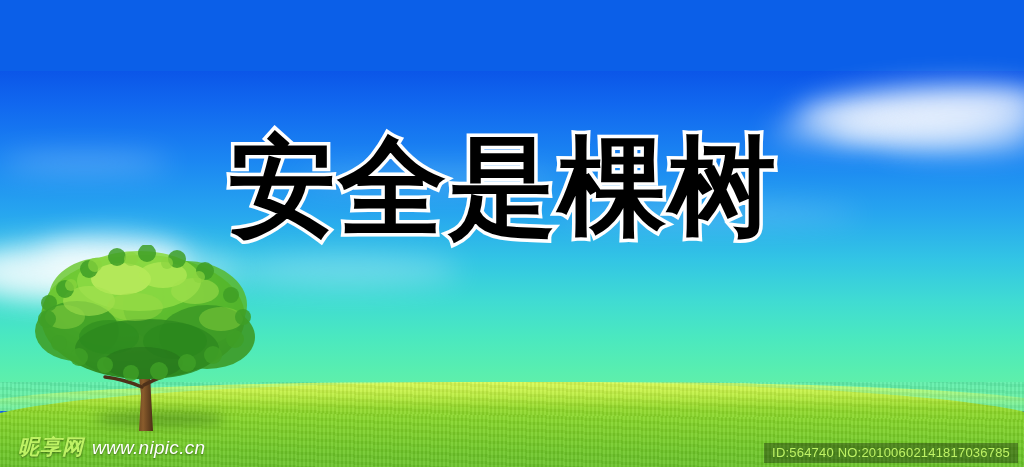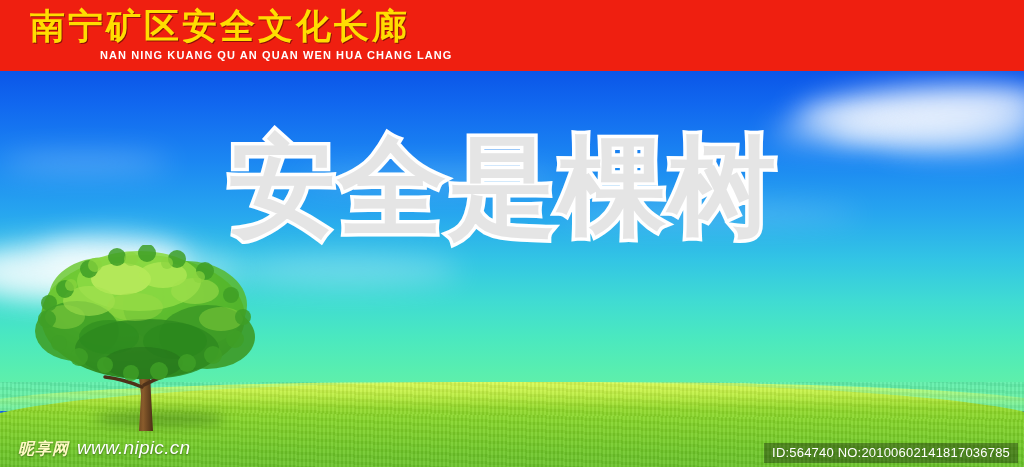--- a/index.html
+++ b/index.html
@@ -195,21 +195,21 @@
     width: 235px;
     height: 190px;
     z-index: 20;
   }
   .tree svg { display: block; }
 
   
   .headline {
     position: absolute;
     z-index: 30;
-    color: #e5e5e5;
+    color: #000000;
     font-weight: bold;
     font-family: "DejaVu Sans", sans-serif;
     white-space: nowrap;
     -webkit-text-stroke: 7px #ffffff;
     paint-order: stroke fill;
   }
   .headline-1 {
     left: 228px;
     top: 131px;
     font-size: 108px;
@@ -228,26 +228,26 @@
   .watermark {
     position: absolute;
     left: 18px;
     top: 437px;
     z-index: 35;
     display: flex;
     align-items: baseline;
     gap: 8px;
   }
   .wm-logo {
-    font-family: Liberation Serif, serif;
-    font-size: 16px;
+    font-family: Liberation Mono, monospace;
+    font-size: 21px;
     line-height: 24px;
     font-weight: bold;
     font-style: italic;
-    color: #fef9c3;
+    color: #bef264;
     letter-spacing: 1px;
     text-shadow: 0 1px 2px rgba(0,0,0,.45);
   }
   .wm-url {
     font-size: 19px;
     line-height: 22px;
     font-weight: normal;
     font-style: italic;
     color: #ffffff;
     letter-spacing: .3px;
@@ -257,21 +257,21 @@
   
   .id-strip {
     position: absolute;
     right: 6px;
     top: 443px;
     z-index: 35;
     background: rgba(0,0,0,.33);
     padding: 2px 8px 3px 8px;
     font-size: 13px;
     line-height: 15px;
-    color: #ffffff;
+    color: #bef264;
     letter-spacing: .2px;
     white-space: nowrap;
     text-align: center;
   }
 </style>
 </head>
 <body>
 
 <div id="poster">
 
@@ -364,24 +364,20 @@
           <circle cx="96" cy="14" r="7"></circle>
         <circle cx="132" cy="18" r="6"></circle>
           <circle cx="36" cy="40" r="6"></circle>
         <circle cx="164" cy="32" r="6"></circle>
       </g>
     </svg>
   </div>
 
   <div class="headline headline-1">安全是棵树</div>
 
-  <div class="header-band">
-    <div class="header-title">南宁矿区安全文化长廊</div>
-    <div class="header-pinyin">NAN NING KUANG QU AN QUAN WEN HUA CHANG LANG</div>
-  </div>
 
   <div class="watermark">
     <span class="wm-logo">昵享网</span>
     <span class="wm-url">www.nipic.cn</span>
   </div>
 
   <div class="id-strip">ID:564740 NO:20100602141817036785</div>
 
 </div>
 

